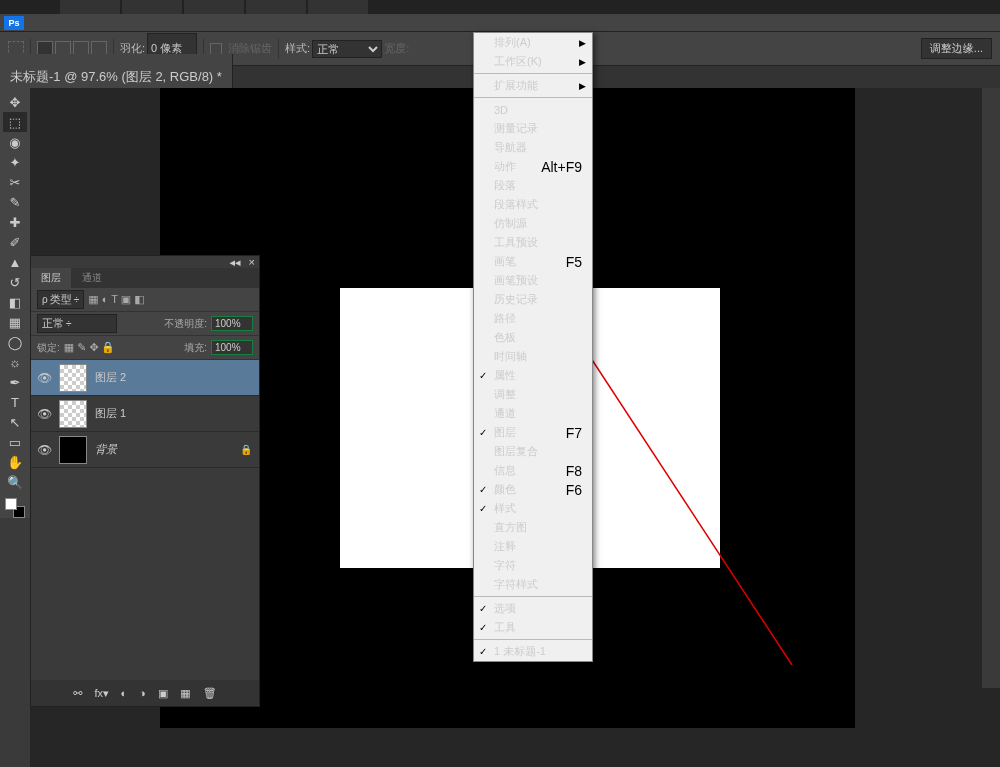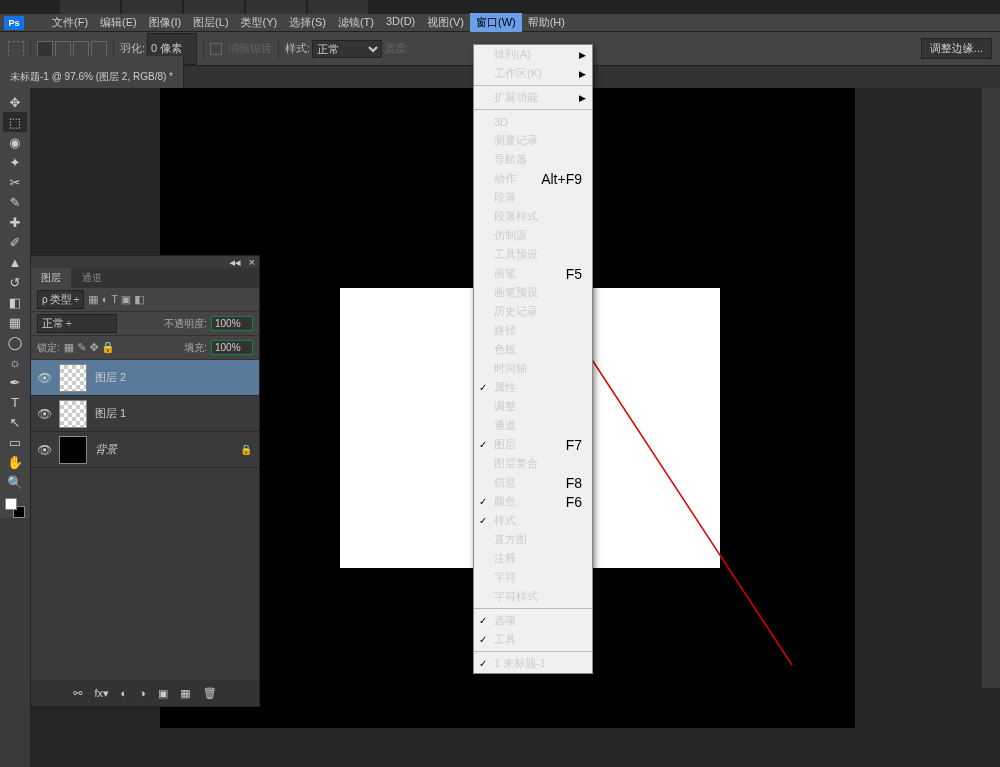--- a/index.html
+++ b/index.html
@@ -1,41 +1,41 @@
 <!DOCTYPE html>
 <html><head>
 <meta charset="utf-8">
 <style>
 *{margin:0;padding:0;box-sizing:border-box;font-family:"Microsoft YaHei",Arial,sans-serif;font-size:11px;color:#ccc;user-select:none}
 body{background:#3a3a3a;width:1000px;height:767px;overflow:hidden;position:relative}
 .tabs-top{height:14px;background:#222;display:flex;gap:2px;padding-left:60px}
 .tabs-top span{background:#333;padding:0 30px;font-size:9px;color:#888}
 .menubar{height:18px;background:#444;display:flex;align-items:center;padding-left:4px;border-bottom:1px solid #222}
-.ps-logo{width:20px;height:14px;background:#1473e6;color:#fff;font-weight:bold;font-size:9px;display:flex;align-items:center;justify-content:center;margin-right:22px}
+.ps-logo{width:20px;height:14px;background:#1473e6;color:#fff;font-weight:bold;font-size:9px;display:flex;align-items:center;justify-content:center;margin-right:16px}
 .menu-item{padding:2px 6px;cursor:pointer}
 .menu-item.active{background:#6a9ee8;color:#000}
 .optbar{height:34px;background:#444;border-bottom:1px solid #222;display:flex;align-items:center;padding:0 8px;gap:2px}
 .optbar .icon-box{width:16px;height:16px;border:1px solid #666;display:inline-block}
 .optbar .sep{width:1px;height:20px;background:#333;margin:0 4px}
 .optbar label{color:#bbb}
 .optbar input{background:#333;border:1px solid #222;color:#ccc;width:50px;padding:1px 3px;height:32px}
 .optbar .chk{width:12px;height:12px;border:1px solid #666;display:inline-block;margin-right:4px}
 .optbar select{background:#333;border:1px solid #222;color:#ccc;height:18px;width:70px}
 .doc-tab{height:22px;background:#333;display:flex;align-items:center}
-.doc-tab span{background:#444;padding:14px 10px;border-right:1px solid #222;font-size:10px}
+.doc-tab span{background:#444;padding:14px 10px;border-right:1px solid #222;font-size:13px}
 .workspace{position:absolute;top:88px;left:30px;right:0;bottom:0;background:#262626}
 .canvas-bg{position:absolute;left:130px;top:0;width:695px;height:640px;background:#000}
 .canvas-white{position:absolute;left:310px;top:200px;width:380px;height:280px;background:#fff}
 .toolbox{position:absolute;left:0;top:88px;width:30px;background:#444;display:flex;flex-direction:column;align-items:center;padding-top:4px;gap:0}
 .tool{width:24px;height:20px;display:flex;align-items:center;justify-content:center;color:#ccc;font-size:13px;cursor:pointer}
 .tool.sel{background:#2a2a2a}
 .fgbg{width:20px;height:20px;position:relative;margin-top:6px}
 .fgbg .fg{width:12px;height:12px;background:#fff;border:1px solid #888;position:absolute;top:0;left:0}
 .fgbg .bg{width:12px;height:12px;background:#000;border:1px solid #888;position:absolute;bottom:0;right:0}
-.dropdown{position:absolute;left:473px;top:44px;width:120px;background:#f0f0f0;border:1px solid #888;box-shadow:2px 2px 6px rgba(0,0,0,.5);z-index:10}
+.dropdown{position:absolute;left:473px;top:32px;width:120px;background:#f0f0f0;border:1px solid #888;box-shadow:2px 2px 6px rgba(0,0,0,.5);z-index:10}
 .dropdown .row{height:19px;display:flex;align-items:center;padding:0 8px 0 20px;color:#000;font-size:11px;position:relative;cursor:pointer}
 .dropdown .row .arr{position:absolute;right:6px;color:#000;font-size:9px}
 .dropdown .row .sc{position:absolute;right:10px;color:#000;font-size:14px}
 .dropdown .row .chk{position:absolute;left:5px;color:#000;font-size:10px}
 .dropdown hr{border:none;border-top:1px solid #bbb;margin:2px 0}
 .panel{position:absolute;left:30px;top:255px;width:230px;background:#444;border:1px solid #222;z-index:5}
 .panel-head{height:12px;background:#3a3a3a;display:flex;justify-content:flex-end;align-items:center;padding-right:4px;gap:8px;font-size:9px;color:#888}
 .panel-tabs{height:20px;background:#333;display:flex;align-items:flex-end}
 .panel-tabs span{padding:3px 10px;background:#444;font-size:10px;margin-right:1px}
 .panel-tabs span.inactive{background:#333;color:#888}
@@ -64,33 +64,20 @@
 <div class="tabs-top">
   <span> </span>
     <span> </span>
     <span> </span>
     <span> </span>
     <span> </span>
 </div>
 
 <div class="menubar">
   <div class="ps-logo">Ps</div>
-  <div id="menu-items" style="display: flex;">
-      <span class="menu-item">文件(F)</span>
-      <span class="menu-item">编辑(E)</span>
-      <span class="menu-item">图像(I)</span>
-      <span class="menu-item">图层(L)</span>
-      <span class="menu-item">类型(Y)</span>
-      <span class="menu-item">选择(S)</span>
-      <span class="menu-item">滤镜(T)</span>
-      <span class="menu-item">3D(D)</span>
-      <span class="menu-item">视图(V)</span>
-      <span class="menu-item active">窗口(W)</span>
-      <span class="menu-item">帮助(H)</span>
-    </div>
 </div>
 
 <div class="optbar">
   <span class="icon-box" style="border-style:dashed"></span>
   <span class="sep"></span>
   <span class="icon-box" style="background:#333"></span>
   <span class="icon-box"></span>
   <span class="icon-box"></span>
   <span class="icon-box"></span>
   <span class="sep"></span>

